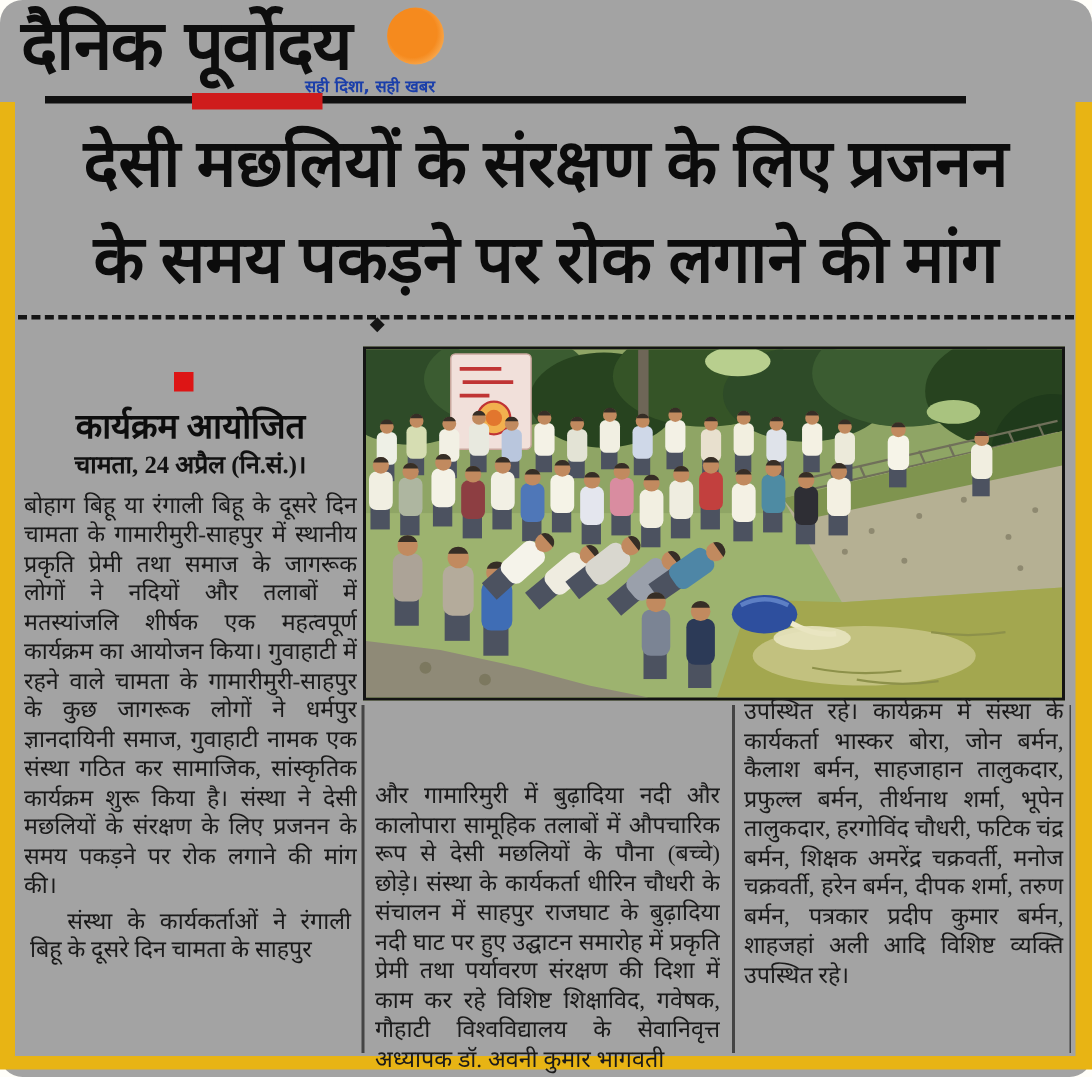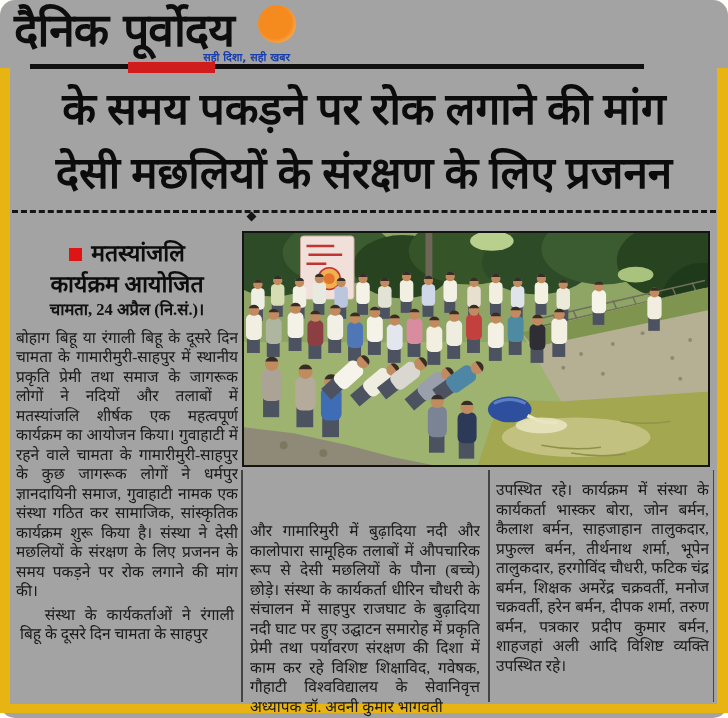--- a/index.html
+++ b/index.html
@@ -38,21 +38,21 @@
   
   .photo{position:absolute;left:242px;top:231px;width:468px;height:236px;
       border:2px solid #141414;box-sizing:border-box;background:#9db36f;}
   .photo svg{display:block;width:100%;height:100%;}
 
   
   .col{position:absolute;color:#1a1a1a;font-size:15.5px;line-height:19.5px;
       text-align:justify;overflow:hidden;}
   .col1{left:16px;top:238px;width:222px;height:464px;}
   .col2{left:250px;top:477px;width:230px;height:226px;margin-top:44px;}
-  .col3{left:496px;top:480px;width:213px;height:226px;}
+  .col3{left:496px;top:465px;width:213px;height:226px;}
 
   .subhead{text-align:center;font-weight:bold;font-size:23px;line-height:31px;color:#0d0d0d;}
   .bullet{display:inline-block;width:13px;height:13px;background:#dd1515;margin-right:9px;
       vertical-align:baseline;}
   .dateline{margin-top:0;text-align:center;font-weight:bold;font-size:16.5px;color:#111;}
   .para{margin:8px 0 0 0;}
   .para2{margin:4px;text-indent:1.6em;}
 
   .vrule{position:absolute;width:1.5px;background:#444;top:470px;height:232px;}
   .vr1{left:241px;} .vr2{left:488px;} .vr3{left:712.5px;}
@@ -66,22 +66,22 @@
   <div class="mast-title">दैनिक पूर्वोदय</div>
   <div class="mast-tagline">सही दिशा, सही खबर</div>
   <div class="mast-rule"></div>
   <div class="mast-badge"></div>
 
   <div class="frame frame-left"></div>
   <div class="frame frame-right"></div>
   <div class="frame frame-bottom"></div>
 
   <div class="headline">
+    <div>देसी मछलियों के संरक्षण के लिए प्रजनन</div>
     <div>के समय पकड़ने पर रोक लगाने की मांग</div>
-    <div>देसी मछलियों के संरक्षण के लिए प्रजनन</div>
   </div>
   <div class="headline-rule"></div>
   <div class="headline-diamond"></div>
 
   <div class="photo">
     <svg viewBox="0 0 468 234" preserveAspectRatio="none">
       <defs>
         <symbol id="fig" overflow="visible">
           <rect x="-7" y="26" width="13" height="17" fill="#4c5260"></rect>
           <rect x="-8" y="4" width="16" height="26" rx="5" fill="currentColor"></rect>
@@ -204,21 +204,21 @@
       </g>
     </svg>
   </div>
 
   <div class="vrule vr1"></div>
   <div class="vrule vr2"></div>
   <div class="vrule vr3"></div>
 
   <div class="col col1">
     <div class="subhead">
-      <span class="bullet"></span><span>मतस्यांजलि</span><br>
+      <span class="bullet"></span><br>
       <span>कार्यक्रम आयोजित</span>
     </div>
     <div class="dateline">चामता, 24 अप्रैल (नि.सं.)।</div>
     <p class="para">बोहाग बिहू या रंगाली बिहू के दूसरे दिन चामता के गामारीमुरी-साहपुर में स्थानीय प्रकृति प्रेमी तथा समाज के जागरूक लोगों ने नदियों और तलाबों में मतस्यांजलि शीर्षक एक महत्वपूर्ण कार्यक्रम का आयोजन किया। गुवाहाटी में रहने वाले चामता के गामारीमुरी-साहपुर के कुछ जागरूक लोगों ने धर्मपुर ज्ञानदायिनी समाज, गुवाहाटी नामक एक संस्था गठित कर सामाजिक, सांस्कृतिक कार्यक्रम शुरू किया है। संस्था ने देसी मछलियों के संरक्षण के लिए प्रजनन के समय पकड़ने पर रोक लगाने की मांग की।</p>
     <p class="para2">संस्था के कार्यकर्ताओं ने रंगाली बिहू के दूसरे दिन चामता के साहपुर</p>
   </div>
 
   <div class="col col2">और गामारिमुरी में बुढ़ादिया नदी और कालोपारा सामूहिक तलाबों में औपचारिक रूप से देसी मछलियों के पौना (बच्चे) छोड़े। संस्था के कार्यकर्ता धीरिन चौधरी के संचालन में साहपुर राजघाट के बुढ़ादिया नदी घाट पर हुए उद्घाटन समारोह में प्रकृति प्रेमी तथा पर्यावरण संरक्षण की दिशा में काम कर रहे विशिष्ट शिक्षाविद, गवेषक, गौहाटी विश्वविद्यालय के सेवानिवृत्त अध्यापक डॉ. अवनी कुमार भागवती</div>
 
   <div class="col col3">उपस्थित रहे। कार्यक्रम में संस्था के कार्यकर्ता भास्कर बोरा, जोन बर्मन, कैलाश बर्मन, साहजाहान तालुकदार, प्रफुल्ल बर्मन, तीर्थनाथ शर्मा, भूपेन तालुकदार, हरगोविंद चौधरी, फटिक चंद्र बर्मन, शिक्षक अमरेंद्र चक्रवर्ती, मनोज चक्रवर्ती, हरेन बर्मन, दीपक शर्मा, तरुण बर्मन, पत्रकार प्रदीप कुमार बर्मन, शाहजहां अली आदि विशिष्ट व्यक्ति उपस्थित रहे।</div>

